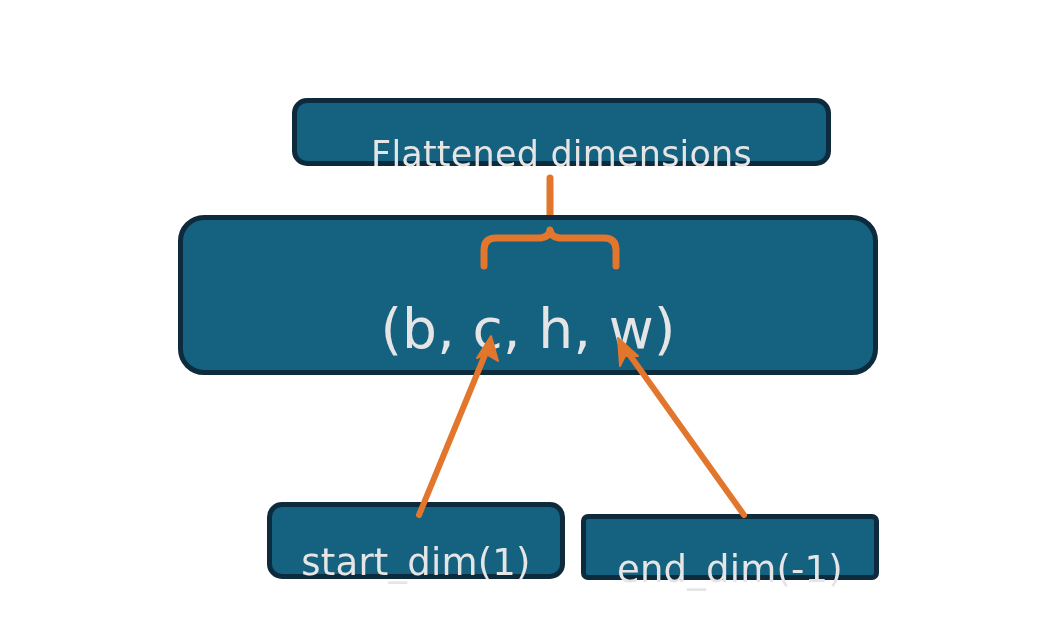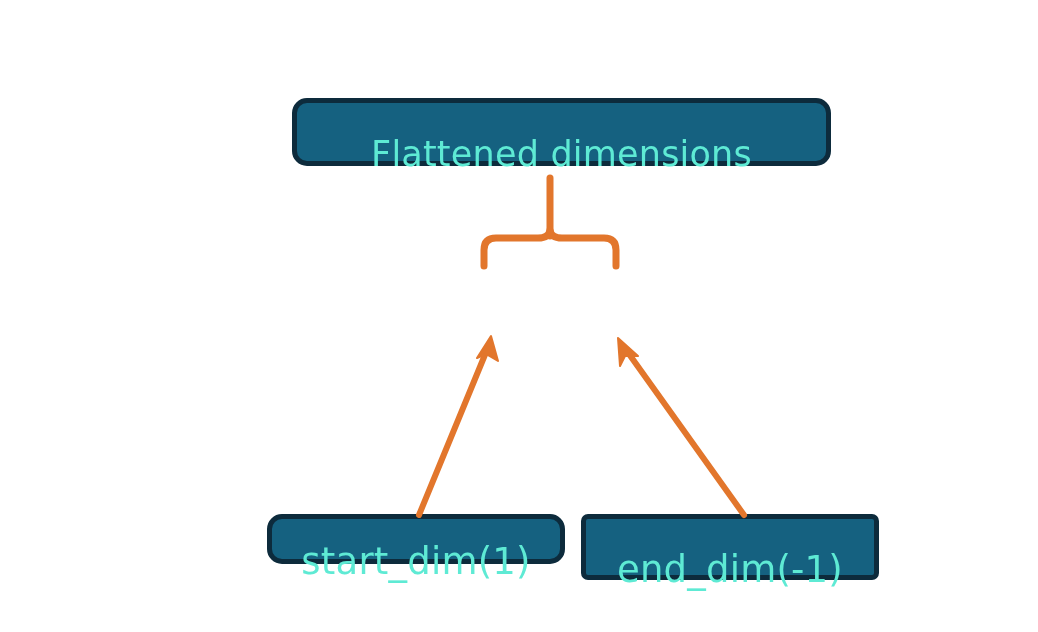--- a/index.html
+++ b/index.html
@@ -27,21 +27,21 @@
     border-radius: 16px;
     display: flex;
     align-items: center;
     justify-content: center;
     color: #ffffff;
     letter-spacing: 0.2px;
     white-space: nowrap;
     z-index: 2;
   }
   .node-label {
-    color: #5eead4;
+    color: #e5e5e5;
     line-height: 1;
     display: block;
     margin-top: 44px;
   }
 
   
   #node-flattened {
     left: 292px;
     top: 98px;
     width: 539px;
@@ -62,23 +62,23 @@
   }
   #node-shape .node-label {
     font-size: 55px;
     position: relative;
     top: 12px;
   }
 
   
   #node-start-dim {
     left: 267px;
-    top: 514px;
+    top: 502px;
     width: 298px;
-    height: 50px;
+    height: 77px;
     border-radius: 15px;
   }
   #node-start-dim .node-label { font-size: 37px; }
 
   #node-end-dim {
     left: 581px;
     top: 514px;
     width: 298px;
     height: 66px;
     border-radius: 7px;
@@ -108,20 +108,23 @@
 
   <svg id="connectors-under" viewBox="0 0 1038 632" width="1038" height="632" xmlns="http://www.w3.org/2000/svg">
 
     <path d="M 550 178 L 550 236" fill="none" stroke="#e2762c" stroke-width="7" stroke-linecap="round"></path>
   </svg>
 
   <div class="node" id="node-flattened">
     <span class="node-label">Flattened dimensions</span>
   </div>
 
+  <div class="node" id="node-shape">
+    <span class="node-label">(b, c, h, w)</span>
+  </div>
 
   <div class="node" id="node-start-dim">
     <span class="node-label">start_dim(1)</span>
   </div>
 
   <div class="node" id="node-end-dim">
     <span class="node-label">end_dim(-1)</span>
   </div>
 
   <svg id="connectors-over" viewBox="0 0 1038 632" width="1038" height="632" xmlns="http://www.w3.org/2000/svg">

